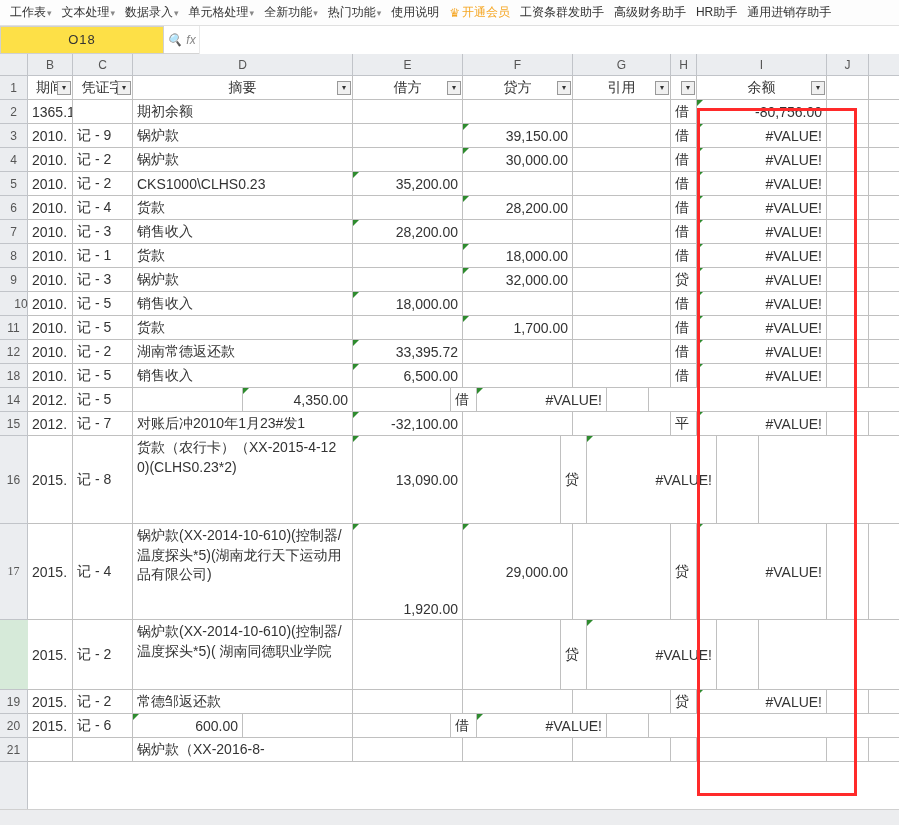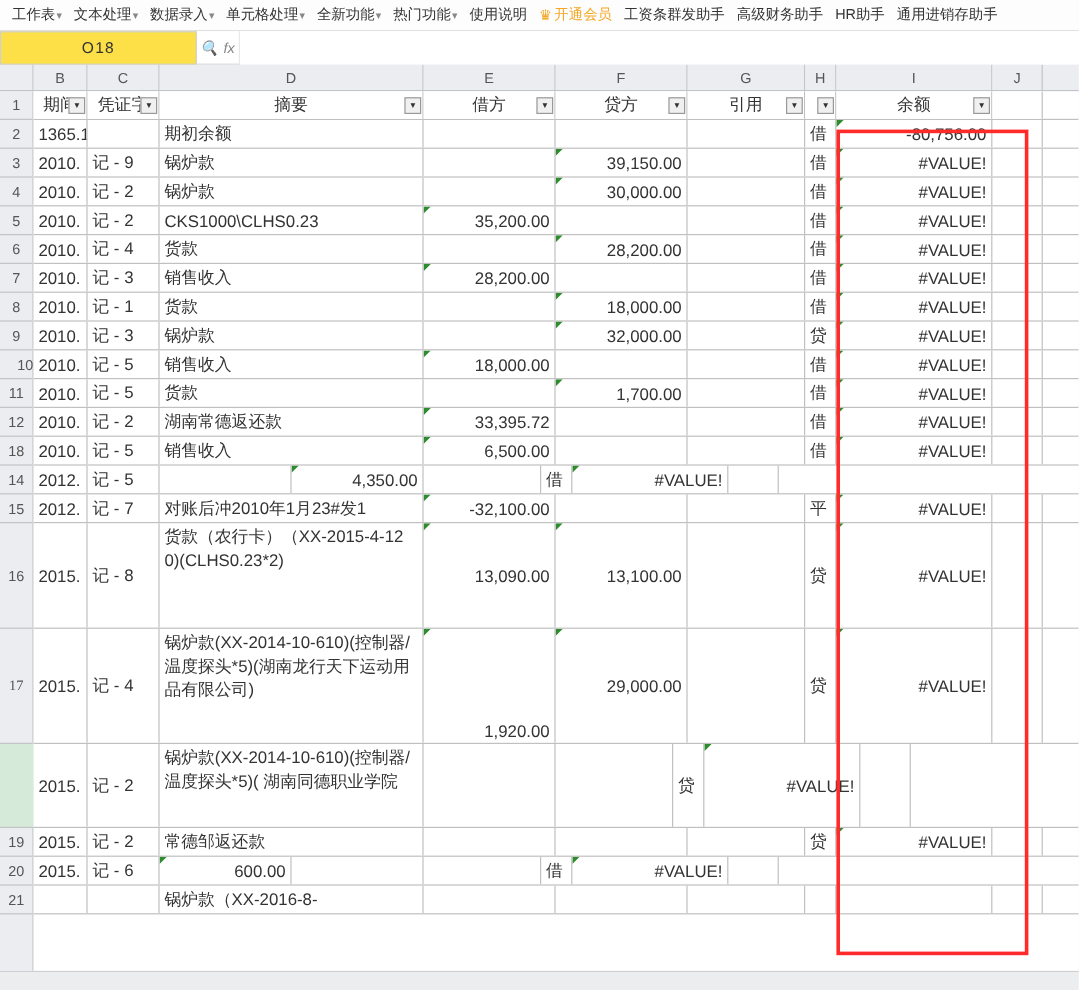--- a/index.html
+++ b/index.html
@@ -509,24 +509,20 @@
         <div class="cell cC">
           <span>记 - 8</span>
         </div>
         <div class="cell cD  wrap">
           <span>货款（农行卡）（XX-2015-4-120)(CLHS0.23*2)</span>
         </div>
         <div class="cell cE num">
           <span>13,090.00</span>
           <div class="tri-green"></div>
         </div>
-        <div class="cell cF num">
-          <span>13,100.00</span>
-          <div class="tri-green"></div>
-        </div>
         <div class="cell cG"></div>
         <div class="cell cH ctr">
           <span>贷</span>
         </div>
         <div class="cell cI num">
           <span>#VALUE!</span>
           <div class="tri-green"></div>
         </div>
         <div class="cell cJ"></div>
       </div>

